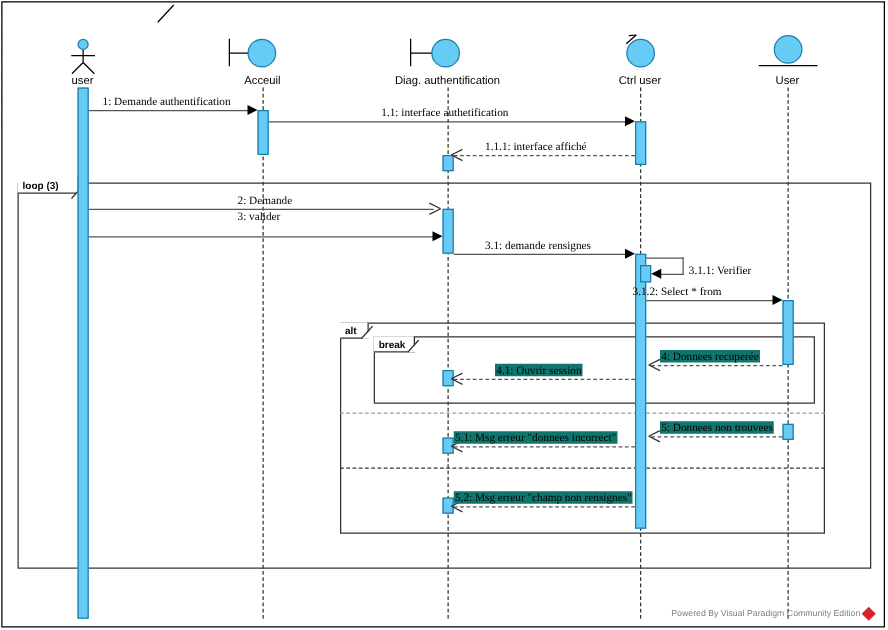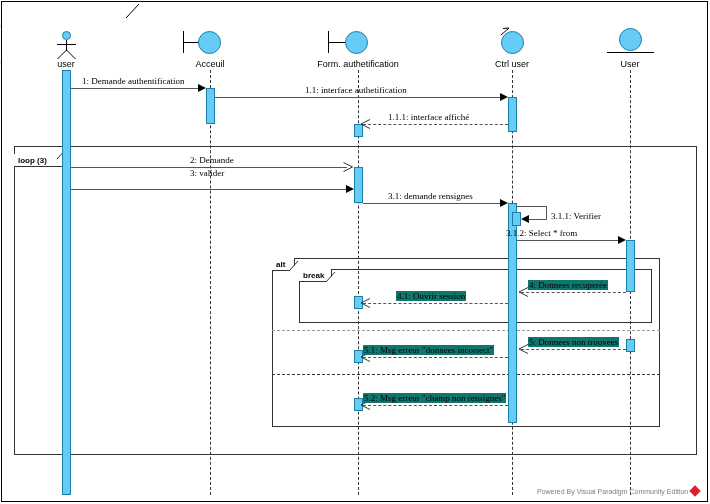--- a/index.html
+++ b/index.html
@@ -185,21 +185,21 @@
     <div class="icon-circle" style="left:198px; top:31px; width:23px; height:23px;"></div>
     <div class="head-label" style="left:170px; top:59px; width:80px;">Acceuil</div>
   </div>
   <div class="lifeline-dash" style="left:210px; top:70px; height:425px;"></div>
 
   
   <div>
     <div class="ln" style="left:328px; top:31px; width:1px; height:22px;"></div>
     <div class="ln" style="left:328px; top:42px; width:18px; height:1px;"></div>
     <div class="icon-circle" style="left:345px; top:31px; width:23px; height:23px;"></div>
-    <div class="head-label" style="left:298px; top:59px; width:120px;">Form. authetification</div>
+    <div class="head-label" style="left:298px; top:59px; width:120px;">Diag. authentification</div>
   </div>
   <div class="lifeline-dash" style="left:358px; top:70px; height:425px;"></div>
 
   
   <div>
     <div class="icon-circle" style="left:501px; top:31px; width:23px; height:23px;"></div>
     <svg style="position:absolute;left:498px;top:26px;width:18px;height:14px;">
       <line x1="3" y1="9" x2="11" y2="2" stroke="#000" stroke-width="1"></line>
       <line x1="11" y1="2" x2="5" y2="2.5" stroke="#000" stroke-width="1"></line>
     </svg>
@@ -212,21 +212,21 @@
     <div class="icon-circle" style="left:619px; top:28px; width:23px; height:23px;"></div>
     <div class="ln" style="left:607px; top:52px; width:47px; height:1px;"></div>
     <div class="head-label" style="left:600px; top:59px; width:60px;">User</div>
   </div>
   <div class="lifeline-dash" style="left:630px; top:70px; height:425px;"></div>
 
   
 
   
   <div class="fragment" style="left:14px; top:146px; width:683px; height:309px;"></div>
-  <div class="frag-tab" style="left:14px; top:154px; width:49px;">
+  <div class="frag-tab" style="left:14px; top:142px; width:49px;">
     <span>loop (3)</span>
   </div>
   <svg style="position:absolute;left:57px;top:146px;width:10px;height:14px;">
     <polygon points="0,13 9,4 9,13" fill="#ffffff" stroke="none"></polygon>
     <line x1="0" y1="13" x2="9" y2="3" stroke="#333333" stroke-width="1"></line>
   </svg>
 
   
   <div class="fragment" style="left:272px; top:258px; width:388px; height:169px;"></div>
   <div class="frag-tab" style="left:272px; top:258px; width:23px;">

